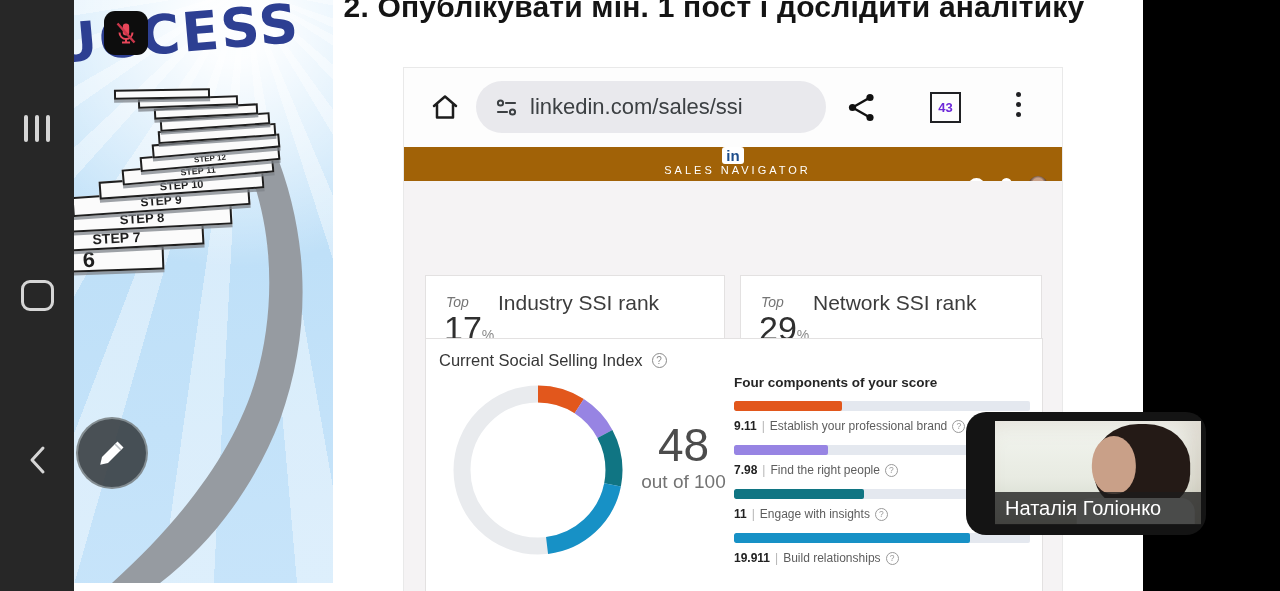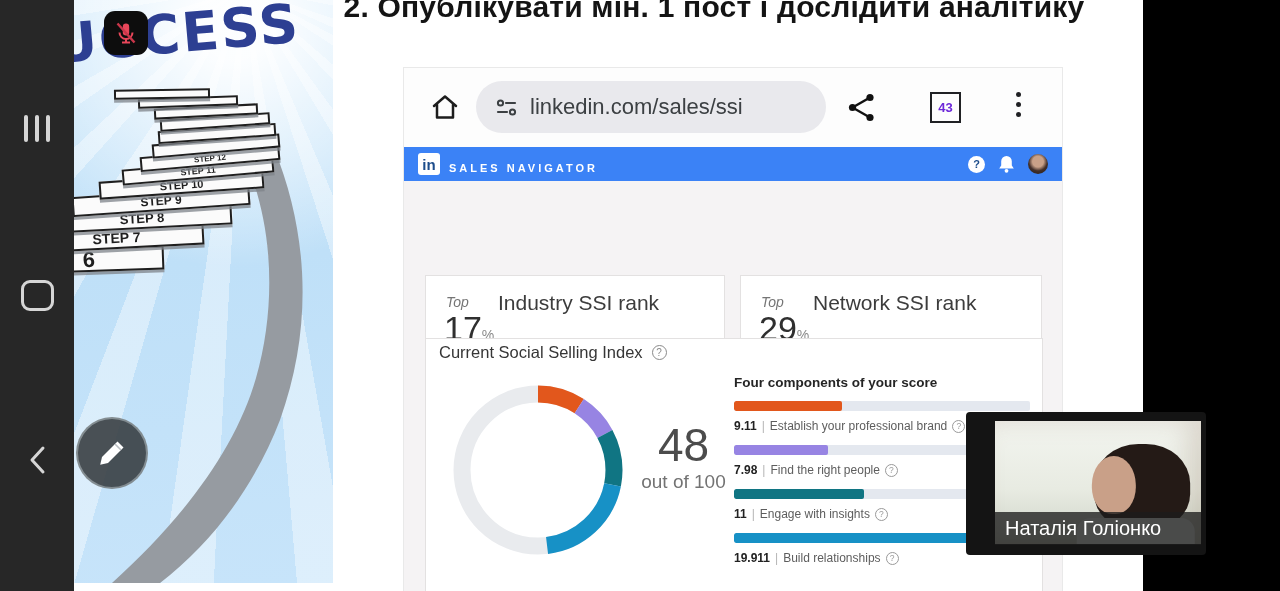--- a/index.html
+++ b/index.html
@@ -38,42 +38,42 @@
   .home-icon{position:absolute;left:26px;top:24px;}
   .url-pill{position:absolute;left:72px;top:13px;width:350px;height:52px;border-radius:26px;
             background:#e9e9ed;display:flex;align-items:center;padding-left:20px;box-sizing:border-box;gap:13px;cursor:pointer;}
   .url-text{font-size:22px;color:#3c4043;}
   .share-icon{position:absolute;left:442px;top:24px;cursor:pointer;}
   .tab-box{position:absolute;left:526px;top:24px;width:27px;height:27px;border:2.5px solid #202124;border-radius:0;
            display:flex;align-items:center;justify-content:center;font-size:13px;font-weight:bold;color:#6d28d9;cursor:pointer;}
   .menu-dots{position:absolute;left:612px;top:24px;width:6px;cursor:pointer;}
   .menu-dots i{display:block;width:5px;height:5px;border-radius:50%;background:#202124;margin:0 0 5px 0;}
 
-  .ln-header{height:34px;background:#3b82f6;display:flex;align-items:center;padding:0 14px;}
+  .ln-header{height:34px;background:#a16207;display:flex;align-items:center;padding:0 14px;flex-direction:column;}
   .ln-logo{width:22px;height:22px;background:#fff;border-radius:3px;color:#1d4d8b;font-weight:bold;
            font-size:15px;display:flex;align-items:center;justify-content:center;}
-  .ln-brand{color:#fff;font-size:11px;font-weight:bold;letter-spacing:3px;margin-left:9px;margin-top:8px;}
+  .ln-brand{color:#fff;font-size:11px;font-weight:normal;letter-spacing:3px;margin-left:9px;}
   .ln-right{margin-left:auto;display:flex;align-items:center;gap:13px;}
   .hdr-help{width:17px;height:17px;border-radius:50%;background:#fff;color:#1d4d8b;font-size:11px;font-weight:bold;
             display:flex;align-items:center;justify-content:center;cursor:pointer;}
   .hdr-avatar{width:20px;height:20px;border-radius:50%;cursor:pointer;
       background:radial-gradient(circle at 50% 38%, #c9a188 0 34%, #43302a 58%, #241a16 100%);}
 
   .page{position:relative;height:410px;background:#f5f3f4;overflow:hidden;}
   .page-heading{position:absolute;left:21px;top:22px;font-size:19px;color:#303030;}
 
   .rank-card{position:absolute;top:58px;height:85px;background:#fff;border:1px solid #e3e1e1;box-sizing:border-box;margin-top:36px;}
   .rank-card .top-label{position:absolute;left:20px;top:18px;font-style:italic;font-size:14px;color:#757575;}
   .rank-card .rank-label{position:absolute;left:72px;top:15px;font-size:21px;color:#3c3c3c;}
   .rank-card .rank-value{position:absolute;left:18px;top:33px;font-size:34px;color:#2f2f2f;}
   .rank-card .rank-unit{font-size:14px;color:#8a8a8a;}
 
   .current-card{position:absolute;left:21px;top:157px;width:618px;height:300px;background:#fff;
                 border:1px solid #e3e1e1;box-sizing:border-box;}
-  .cc-title-row{position:absolute;left:13px;top:4px;display:flex;align-items:center;gap:9px;}
+  .cc-title-row{position:absolute;left:13px;top:12px;display:flex;align-items:center;gap:9px;}
   .cc-title{font-size:16.5px;color:#363636;}
   .help-circle{width:15px;height:15px;border:1.5px solid #8a8a8a;border-radius:50%;color:#8a8a8a;
                font-size:10px;display:flex;align-items:center;justify-content:center;cursor:pointer;box-sizing:border-box;}
   .donut-wrap{position:absolute;left:27px;top:46px;width:170px;height:170px;}
   .score-block{position:absolute;left:200px;top:82px;width:115px;text-align:center;}
   .score-num{font-size:46px;color:#4c4c4c;line-height:48px;}
   .score-cap{font-size:19px;color:#737373;margin-top:2px;}
 
   .components{position:absolute;left:308px;top:36px;width:296px;}
   .comps-heading{font-size:13.5px;font-weight:bold;color:#252525;margin-bottom:11px;}
@@ -86,22 +86,22 @@
   .help-sm{width:13px;height:13px;border:1.3px solid #9a9a9a;border-radius:50%;color:#9a9a9a;font-size:8.5px;
            display:flex;align-items:center;justify-content:center;box-sizing:border-box;cursor:pointer;flex:0 0 auto;}
 
   
   .mic-badge{position:absolute;left:104px;top:11px;width:44px;height:44px;background:#0d0d0d;border-radius:11px;
              display:flex;align-items:center;justify-content:center;z-index:6;}
   .pencil-btn{position:absolute;left:76px;top:417px;width:72px;height:72px;border-radius:50%;cursor:pointer;
               background:rgba(52,58,62,.88);border:2px solid rgba(205,215,220,.45);box-sizing:border-box;
               display:flex;align-items:center;justify-content:center;z-index:6;}
 
-  .video-tile{position:absolute;left:966px;top:412px;width:240px;height:143px;background:#141414;
-              border-radius:4px;overflow:hidden;z-index:5;cursor:pointer;}
+  .video-tile{position:absolute;left:966px;top:412px;width:240px;height:123px;background:#141414;
+              border-radius:20px;overflow:hidden;z-index:5;cursor:pointer;}
   .video-content{position:absolute;left:29px;top:9px;right:5px;bottom:11px;overflow:hidden;
       background:linear-gradient(180deg,#f3f5f0 0%,#e8ebe2 55%,#ced4c7 100%);
       box-shadow:inset -14px 0 24px rgba(120,90,60,.18);}
   .person-hair{position:absolute;left:50%;bottom:14px;transform:translateX(-4%);width:96px;height:86px;
       background:#241a16;border-radius:46% 46% 42% 42%;}
   .person-face{position:absolute;left:50%;bottom:30px;transform:translateX(-14%);width:44px;height:58px;
       background:#c9a088;border-radius:50% 50% 46% 46%;}
   .person-shirt{position:absolute;left:50%;bottom:0;transform:translateX(-18%);width:118px;height:26px;
       background:#edf0ee;border-radius:14px 14px 0 0;}
   .name-bar{position:absolute;left:29px;right:5px;bottom:10px;height:33px;background:rgba(28,28,28,.78);

